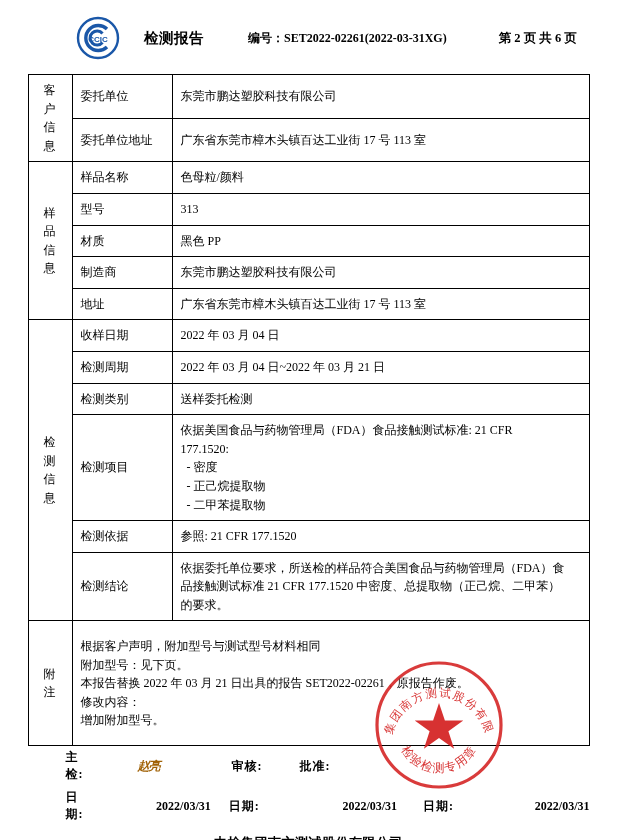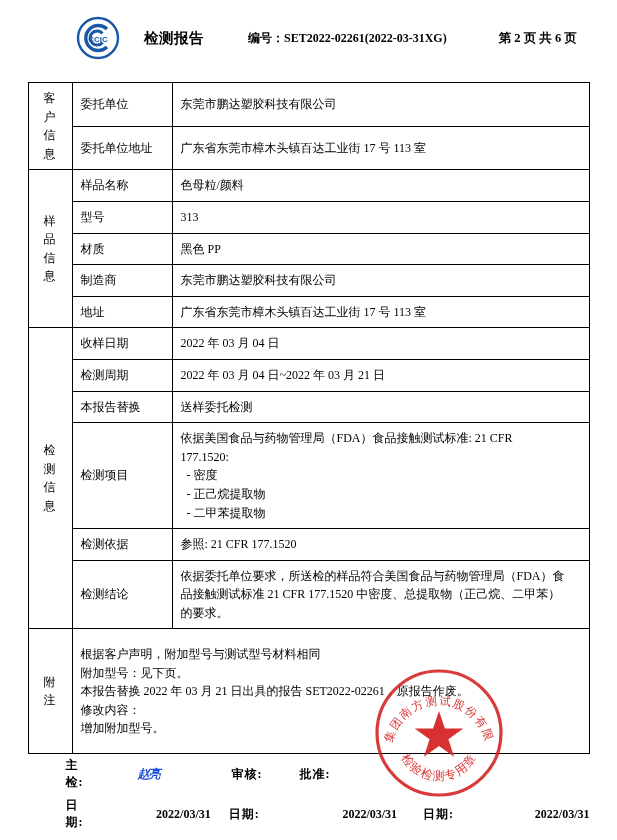--- a/index.html
+++ b/index.html
@@ -56,21 +56,21 @@
     font-size: 12.5px;
     font-weight: bold;
     margin-left: 52px;
     white-space: nowrap;
   }
 
   
   table.main {
     border-collapse: collapse;
     width: 562px;
-    margin: 12px auto 0 auto;
+    margin: 4px auto 0 auto;
     table-layout: fixed;
   }
   table.main td {
     border: 1px solid #000000;
     font-size: 12px;
     padding: 6px 8px;
     vertical-align: middle;
     line-height: 1.55;
   }
   td.cat {
@@ -146,21 +146,21 @@
     width: 66px;
     text-align: left;
     padding-left: 26px;
     box-sizing: border-box;
     letter-spacing: 1px;
   }
   .hand {
     font-family: "Liberation Serif", serif;
     font-style: italic;
     font-size: 17px;
-    color: #1d4ed8;
+    color: #a16207;
     letter-spacing: -1px;
   }
   .hand.blue { color: #202060; }
   .date-val {
     width: 130px;
     text-align: right;
     font-size: 12px;
   }
 
   
@@ -251,21 +251,21 @@
           <span class="cat-line">信 息</span>
         </td>
         <td class="field">收样日期</td>
         <td class="value">2022 年 03 月 04 日</td>
       </tr>
       <tr>
         <td class="field">检测周期</td>
         <td class="value">2022 年 03 月 04 日~2022 年 03 月 21 日</td>
       </tr>
       <tr>
-        <td class="field">本报告替换</td>
+        <td class="field">检测类别</td>
         <td class="value">送样委托检测</td>
       </tr>
       <tr>
         <td class="field">检测项目</td>
         <td class="value">
           <span class="note-line">依据美国食品与药物管理局（FDA）食品接触测试标准: 21 CFR</span>
           <span class="note-line">177.1520:</span>
           <span class="note-line indent-sub">- 密度</span>
           <span class="note-line indent-sub">- 正己烷提取物</span>
           <span class="note-line indent-sub">- 二甲苯提取物</span>

